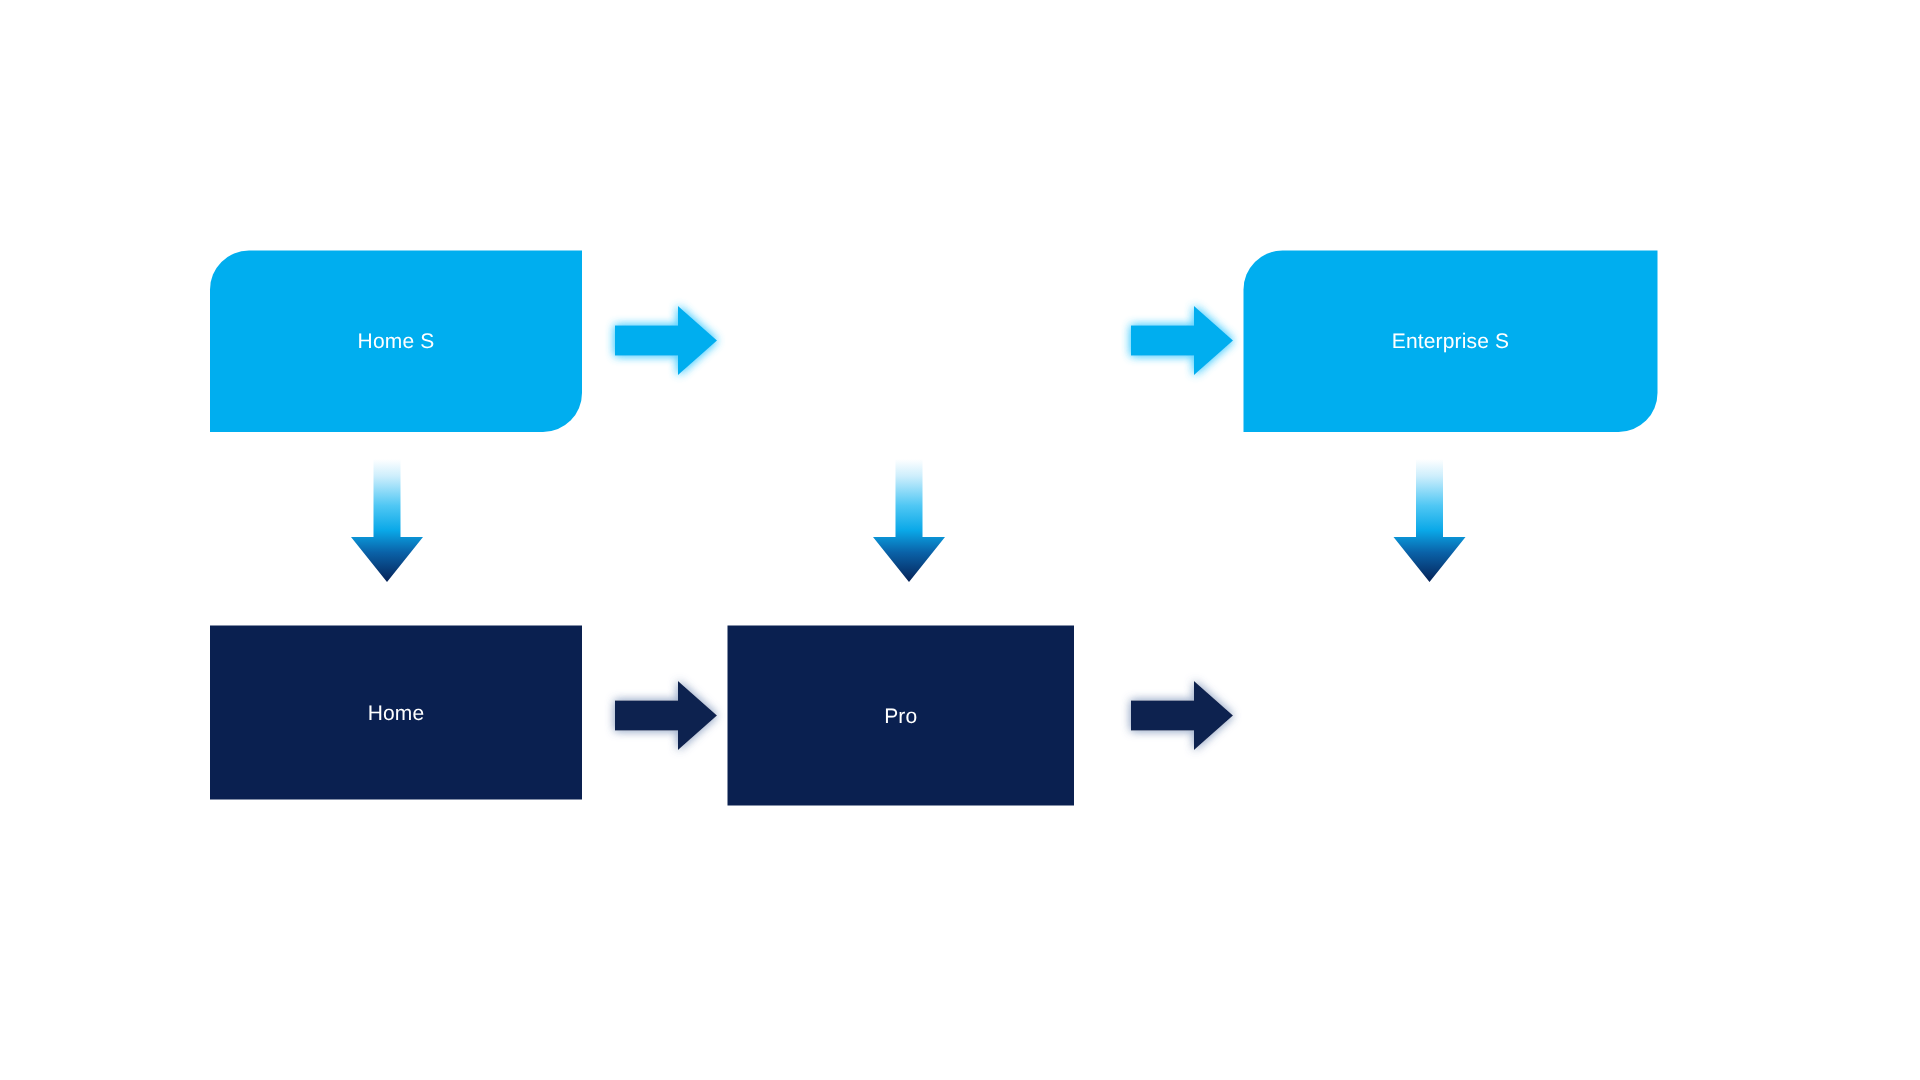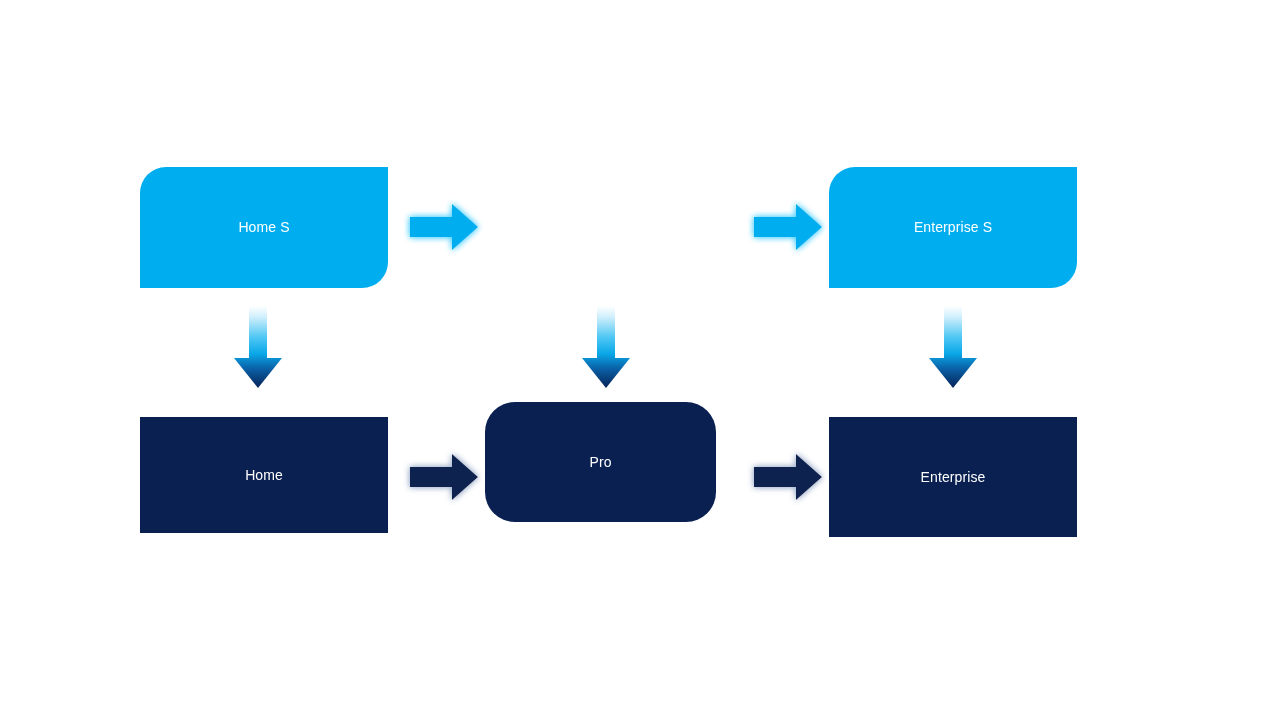--- a/index.html
+++ b/index.html
@@ -103,35 +103,32 @@
         </feMerge>
       </filter>
     </defs>
   </svg>
 
   <div class="node cyan" style="left:140px; top:167px; width:248px; height:121px;">
     <span class="node-label">Home S</span>
   </div>
 
 
-  <div class="node cyan" style="left:829px; top:167px; width:248px; height:121px;">
+  <div class="node cyan" style="left:829px; top:167px; width:276px; height:121px;">
     <span class="node-label">Enterprise S</span>
   </div>
 
   <div class="node navy" style="left:140px; top:417px; width:248px; height:116px;">
     <span class="node-label">Home</span>
   </div>
 
-  <div class="node navy" style="left:485px; top:402px; width:231px; height:120px;border-radius:30px;">
+  <div class="node navy" style="left:485px; top:417px; width:231px; height:120px;">
     <span class="node-label">Pro</span>
   </div>
 
-  <div class="node navy" style="left:829px; top:417px; width:248px; height:120px;">
-    <span class="node-label">Enterprise</span>
-  </div>
 
   <div class="arrow" style="left:408px; top:201px; width:72px; height:52px;">
     <svg width="72" height="52" viewBox="0 0 72 52">
       <path d="M2,16 L44,16 L44,3 L70,26 L44,49 L44,36 L2,36 Z" fill="#00AEEF" filter="url(#glowCyan)"></path>
     </svg>
   </div>
 
   <div class="arrow" style="left:752px; top:201px; width:72px; height:52px;">
     <svg width="72" height="52" viewBox="0 0 72 52">
       <path d="M2,16 L44,16 L44,3 L70,26 L44,49 L44,36 L2,36 Z" fill="#00AEEF" filter="url(#glowCyan)"></path>

